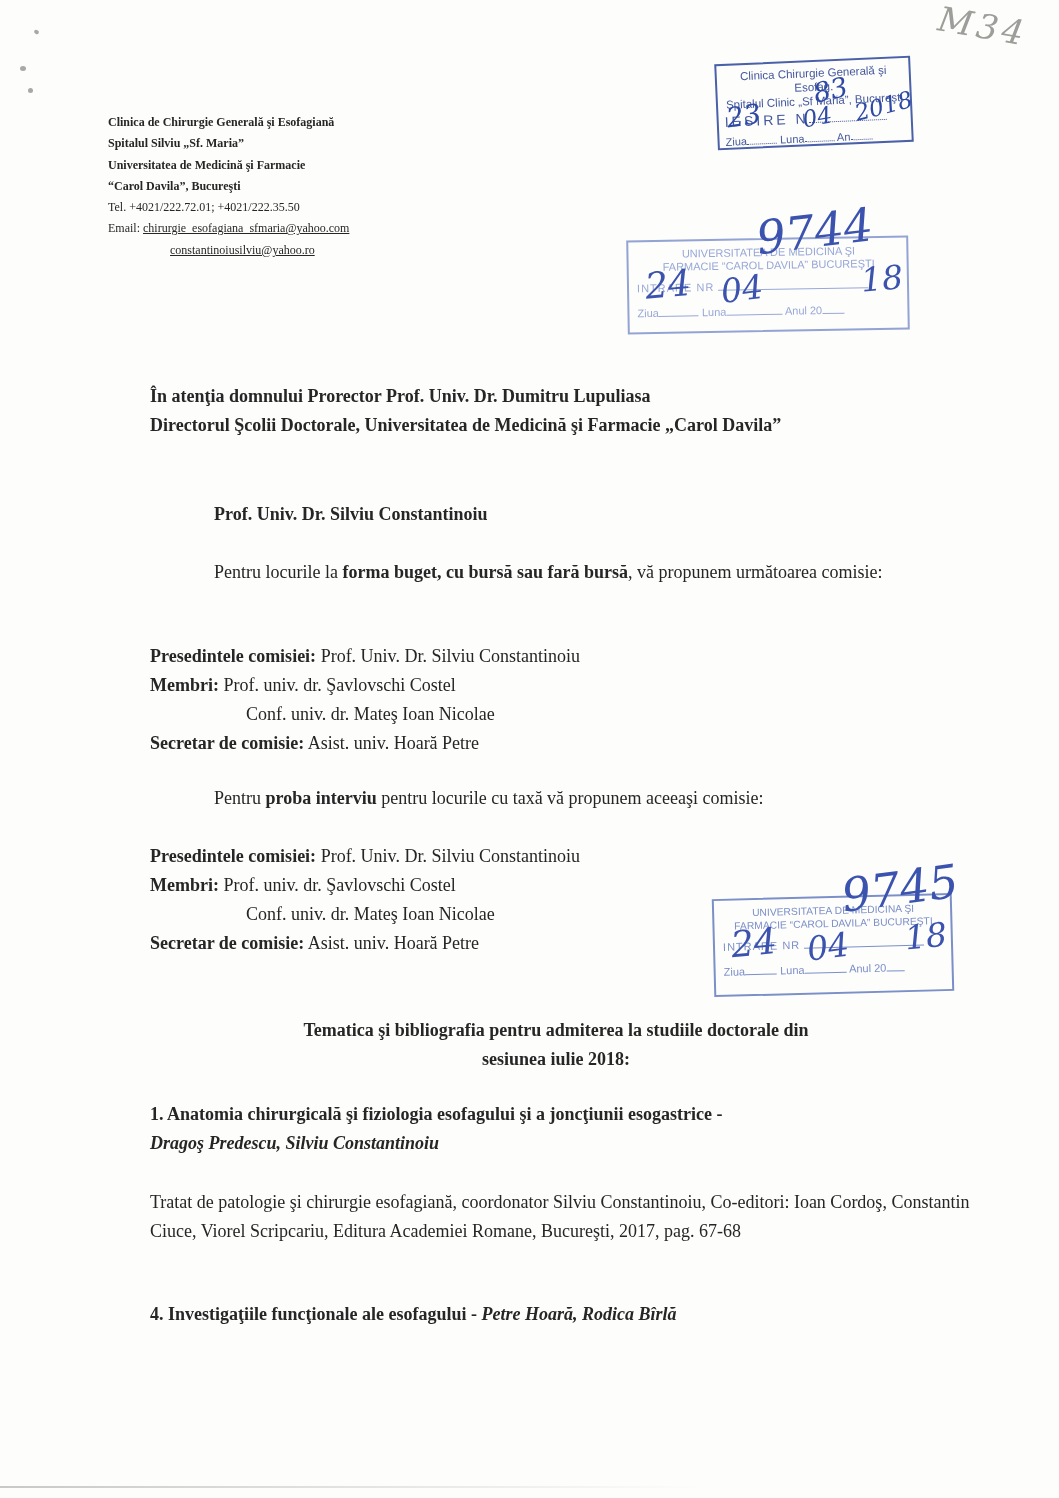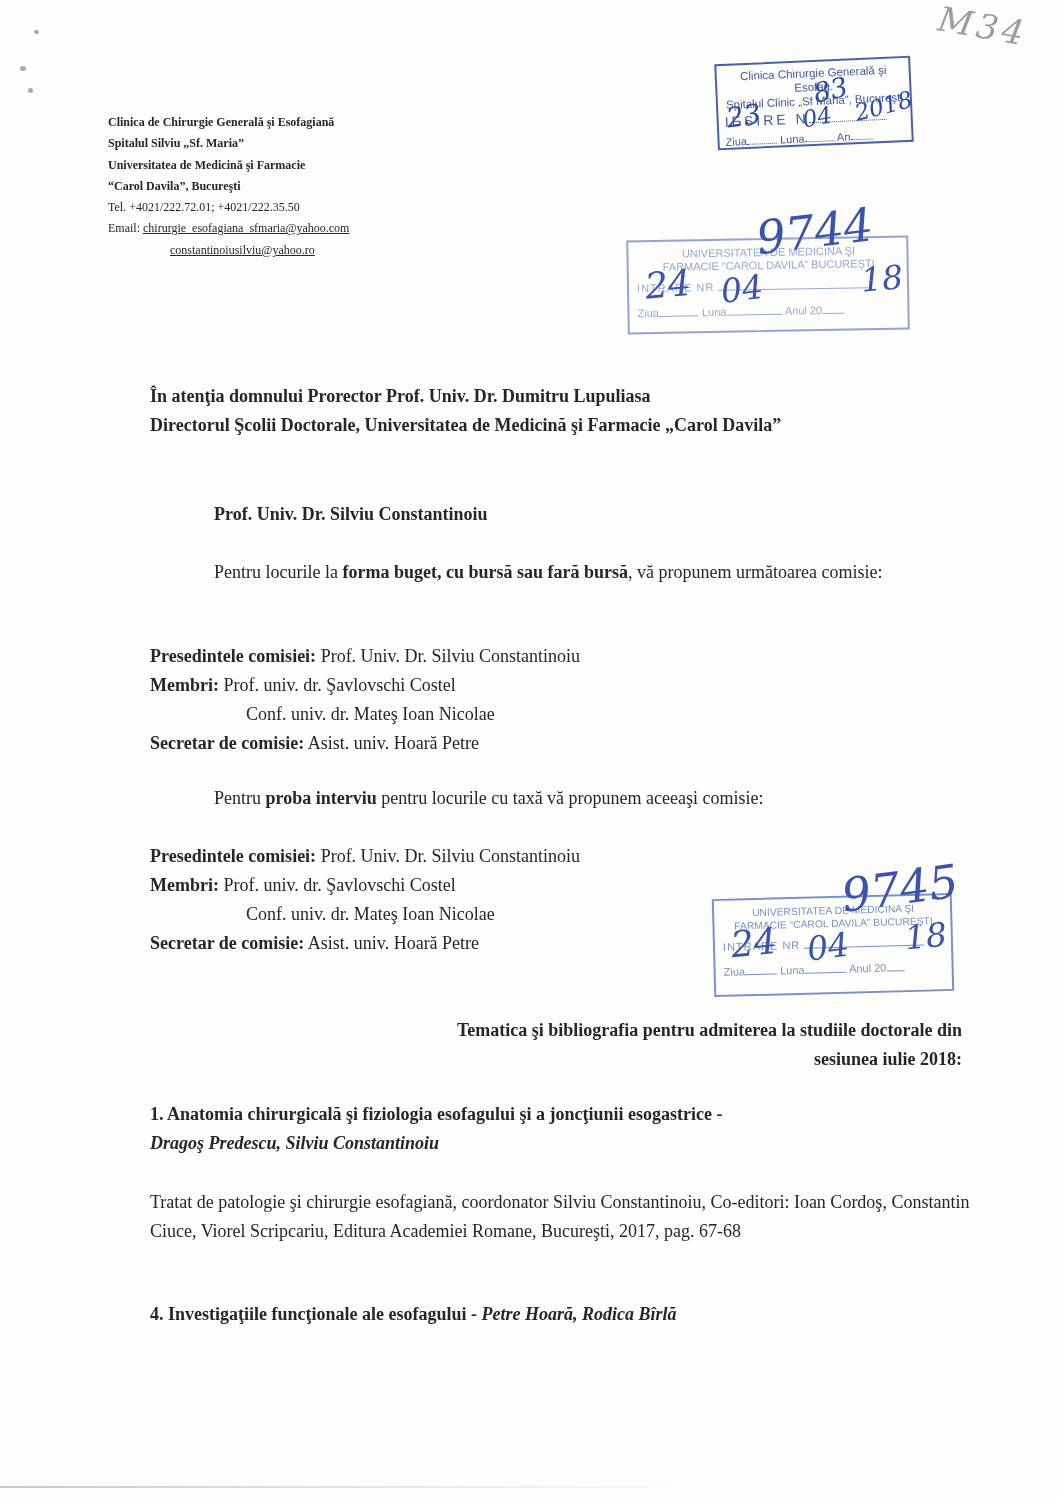--- a/index.html
+++ b/index.html
@@ -16,21 +16,21 @@
   .lh-indent { padding-left:62px; }
 
   
   .block { position:absolute; left:104px; width:812px; font-size:18px; line-height:29px;margin-left:46px; }
   .attention { top:382px; font-weight:bold; }
   .salutation { top:500px; padding-left:64px; font-weight:bold; width:748px; }
   .para1 { top:558px; text-indent:64px; }
   .committee1 { top:642px; }
   .para2 { top:784px; text-indent:64px; }
   .committee2 { top:842px; }
-  .heading { top:1016px; text-align:right; font-weight:bold; }
+  .heading { top:1016px; text-align:center; font-weight:bold; }
   .item1 { top:1100px; }
   .bibliography { top:1188px; width:830px; }
   .item2 { top:1300px; }
   .indent2 { padding-left:96px; }
   .bold { font-weight:bold; }
   .boldital { font-weight:bold; font-style:italic; }
 
   
   .stamp { position:absolute; border:2px solid; font-family:"Liberation Sans", sans-serif; box-sizing:border-box; }
   .s-c { text-align:center; }

